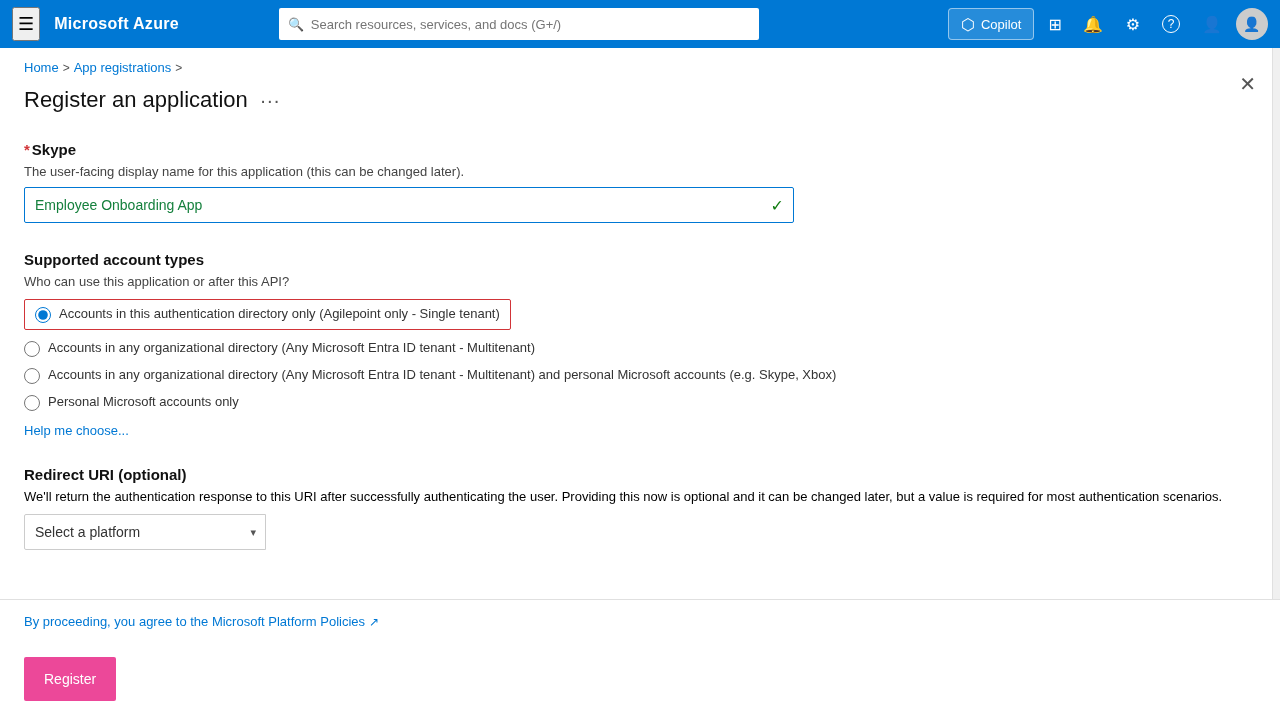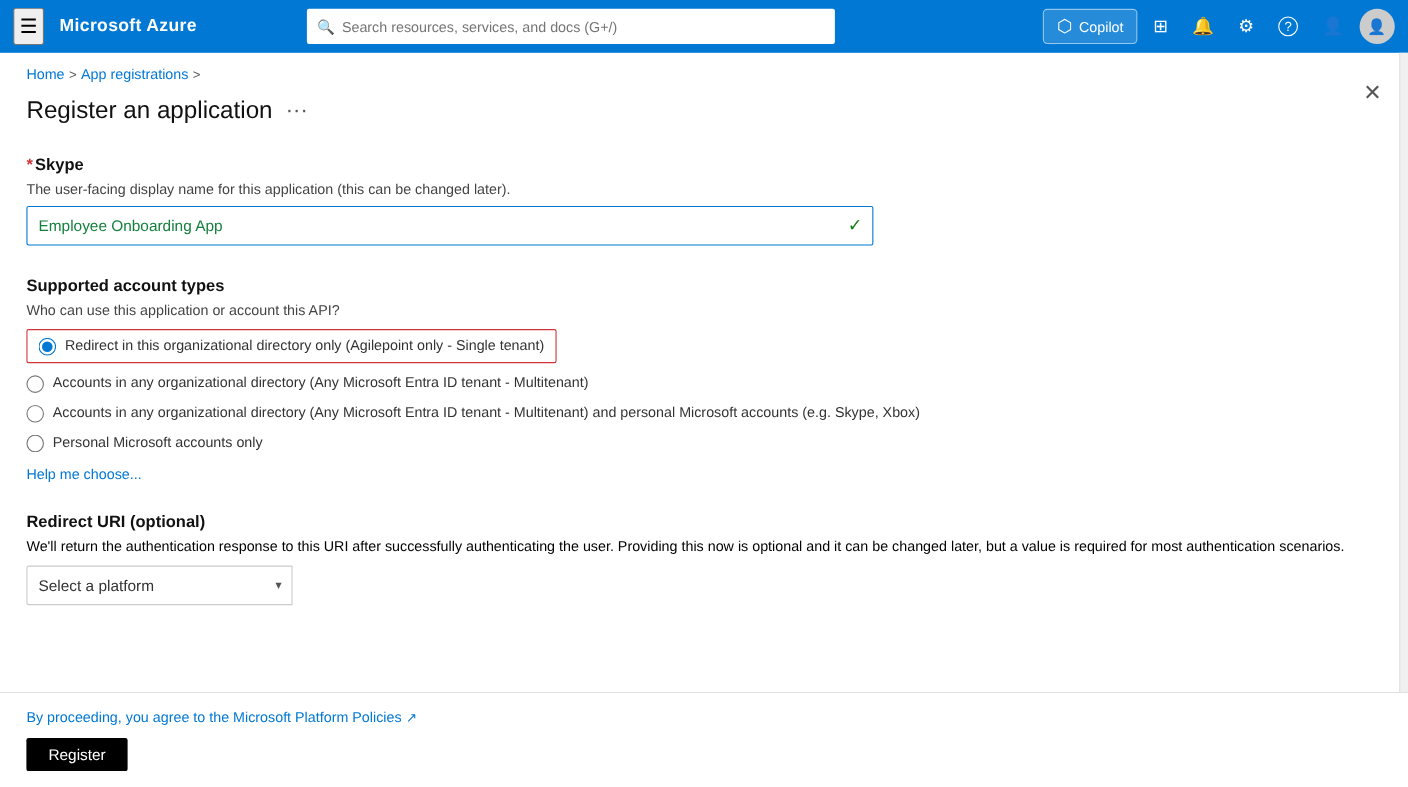--- a/index.html
+++ b/index.html
@@ -178,28 +178,28 @@
     
     .bottom-bar {
       border-top: 1px solid #e0e0e0;
       padding: 14px 24px;
       position: fixed;
       bottom: 0; left: 0; right: 0;
       background: #fff;
     }
     .policy-link { font-size: 13px; color: #0078d4; text-decoration: none; display: flex; align-items: center; gap: 4px; margin-bottom: 12px; }
     .register-btn {
-      background: #000000;
+      background: #ec4899;
       color: #fff;
       border: none;
       border-radius: 2px;
       padding: 6px 20px;
       font-size: 14px;
       cursor: pointer;
-      height: 30px;
+      height: 44px;
     }
 
     
     .content-wrapper {
       display: flex;
       height: calc(100vh - 48px);
     }
     .scroll-area {
       flex: 1;
       overflow-y: auto;
@@ -272,27 +272,27 @@
       </div>
       <p class="section-desc">The user-facing display name for this application (this can be changed later).</p>
       <div class="name-input-wrapper">
         <input class="name-input" type="text" value="Employee Onboarding App" style="">
         <span class="name-input-check">✓</span>
       </div>
     </div>
 
     <div class="account-types-section">
       <div class="section-title">Supported account types</div>
-      <p class="who-desc">Who can use this application or account this API?</p>
+      <p class="who-desc">Who can use this application or after this API?</p>
 
       <div class="radio-group">
 
         <div style="border: 1.5px solid #d13438; border-radius: 2px; padding: 6px 10px; display: inline-flex; align-items: flex-start; gap: 8px; width: fit-content; cursor: pointer;">
           <input type="radio" name="account-type" class="radio-input" checked="" style="">
-          <label class="radio-label">Redirect in this organizational directory only (Agilepoint only - Single tenant)</label>
+          <label class="radio-label">Accounts in this authentication directory only (Agilepoint only - Single tenant)</label>
         </div>
 
         <div class="radio-item">
           <input type="radio" name="account-type" class="radio-input" style="">
           <label class="radio-label">Accounts in any organizational directory (Any Microsoft Entra ID tenant - Multitenant)</label>
         </div>
 
         <div class="radio-item">
           <input type="radio" name="account-type" class="radio-input" style="">
           <label class="radio-label">Accounts in any organizational directory (Any Microsoft Entra ID tenant - Multitenant) and personal Microsoft accounts (e.g. Skype, Xbox)</label>
@@ -324,20 +324,20 @@
       </div>
     </div>
 
     <div style="height: 80px;"></div>
   </div>
 
   <div class="scrollbar-track"></div>
 </div>
 
 <div class="bottom-bar">
-  <div style="margin-bottom: 12px; text-align: center;">
+  <div style="margin-bottom: 28px; text-align: center;">
     <a class="policy-link">
       <span>By proceeding, you agree to the Microsoft Platform Policies</span>
       <span style="font-size:12px;">↗</span>
     </a>
   </div>
   <button class="register-btn">Register</button>
 </div>
 
 </body></html>

